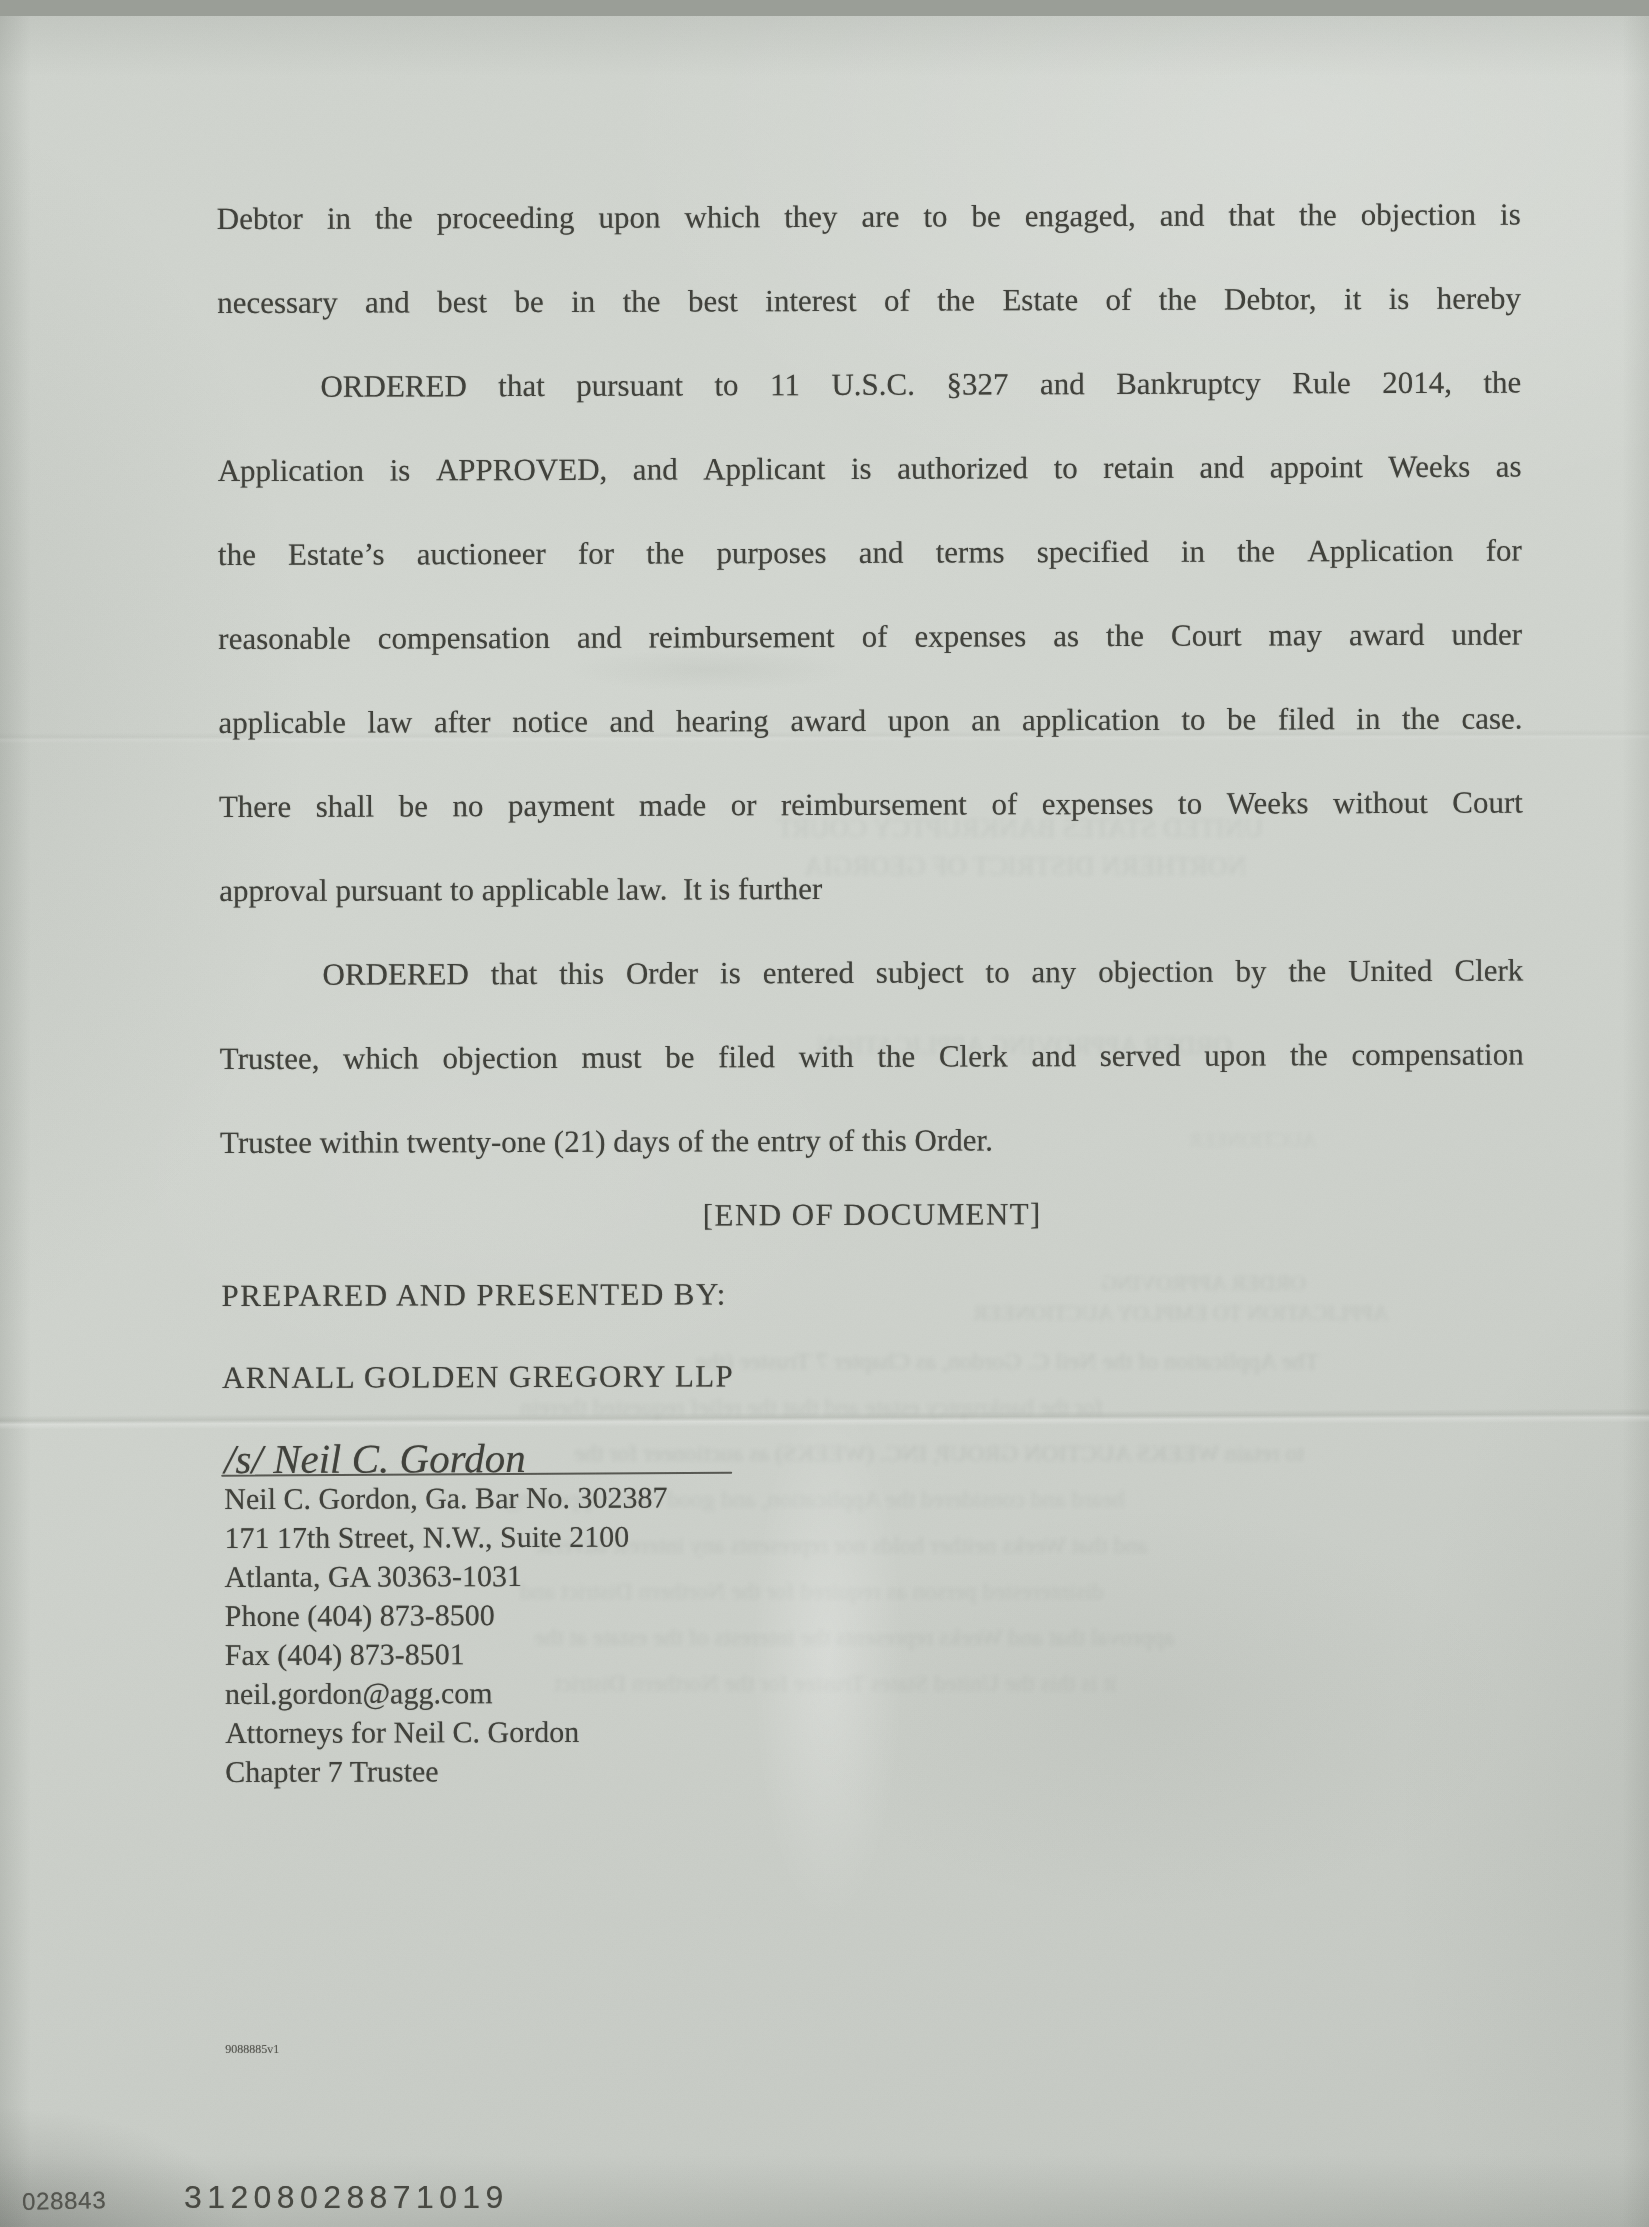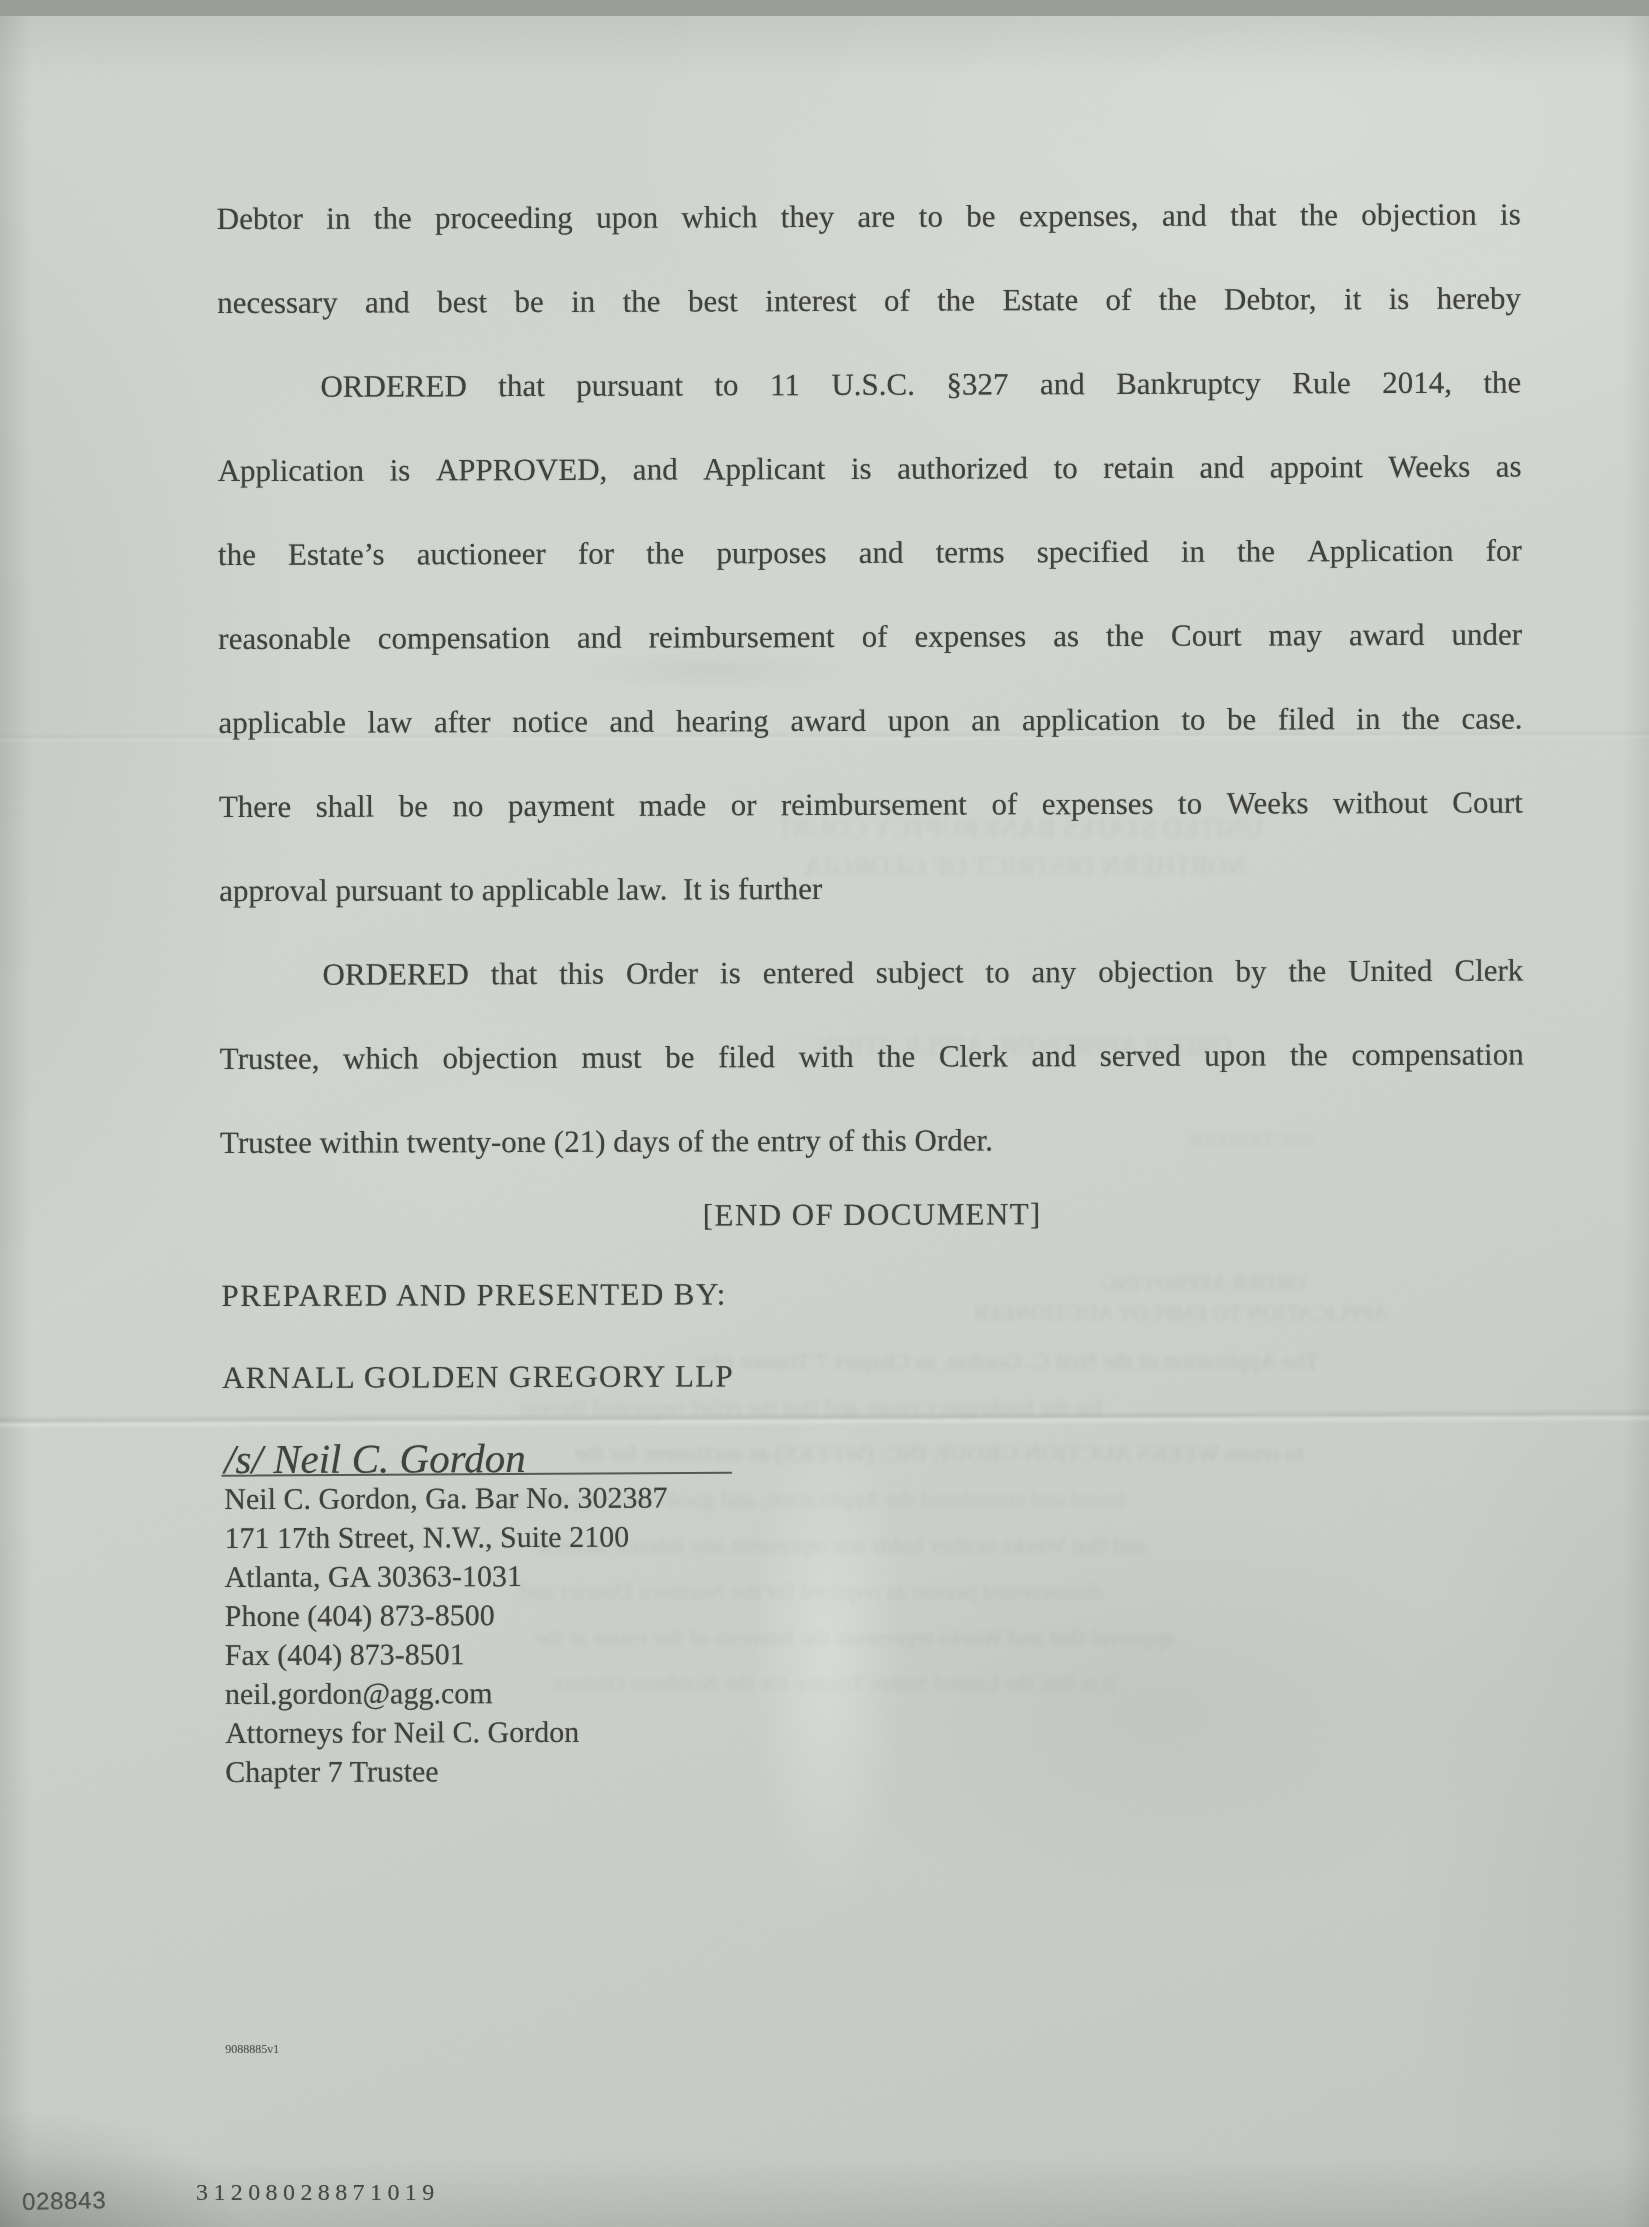--- a/index.html
+++ b/index.html
@@ -50,22 +50,22 @@
   .firm{top:1342px;}
   .sig-name{position:absolute;left:223px;top:1417px;font-size:41px;font-style:italic;white-space:nowrap;}
   .sig-underline{position:absolute;left:220px;top:1456px;width:511px;height:2px;
     background:rgba(58,59,53,.82);transform:rotate(-.15deg);border-radius:1.4px;}
   .sig-block{position:absolute;left:223px;top:1461px;font-size:30px;line-height:39px;white-space:nowrap;}
   .doc-id{position:absolute;left:222px;top:2024px;font-size:12px;color:#565750;
     text-shadow:0 0 0.7px rgba(80,80,74,.5);}
   .stamp-small{position:absolute;left:22px;top:2171px;z-index:3;font-family:"Liberation Sans",sans-serif;
     font-size:24px;color:#51524c;transform:rotate(-1.2deg);letter-spacing:0.7px;
     text-shadow:0 0 0.7px rgba(70,70,64,.5);}
-  .stamp-number{position:absolute;left:196px;top:2163px;z-index:3;font-family:Liberation Serif, serif;
-    font-size:24px;color:#45463f;letter-spacing:5.4px;text-shadow:0 0 0.7px rgba(60,60,54,.45);}
+  .stamp-number{position:absolute;left:184px;top:2163px;z-index:3;font-family:Liberation Sans, sans-serif;
+    font-size:32px;color:#45463f;letter-spacing:5.4px;text-shadow:0 0 0.7px rgba(60,60,54,.45);}
   .grain{position:absolute;inset:0;z-index:4;opacity:.05;pointer-events:none;}
 </style>
 </head>
 <body>
 
 <div class="photo">
 
   <div class="ghost-layer">
     <div class="ghost" style="top:797px;left:777px;font-size:27px;opacity:.085;">UNITED STATES BANKRUPTCY COURT</div>
     <div class="ghost" style="top:835px;left:804px;font-size:27px;opacity:.095;">NORTHERN DISTRICT OF GEORGIA</div>
@@ -94,21 +94,21 @@
           <span>Debtor</span>
           <span>in</span>
           <span>the</span>
           <span>proceeding</span>
           <span>upon</span>
           <span>which</span>
           <span>they</span>
           <span>are</span>
           <span>to</span>
           <span>be</span>
-          <span>expenses,</span>
+          <span>engaged,</span>
           <span>and</span>
           <span>that</span>
           <span>the</span>
           <span>objection</span>
           <span>is</span>
         </div>
       <div class="bl justify">
           <span>necessary</span>
           <span>and</span>
           <span>best</span>

